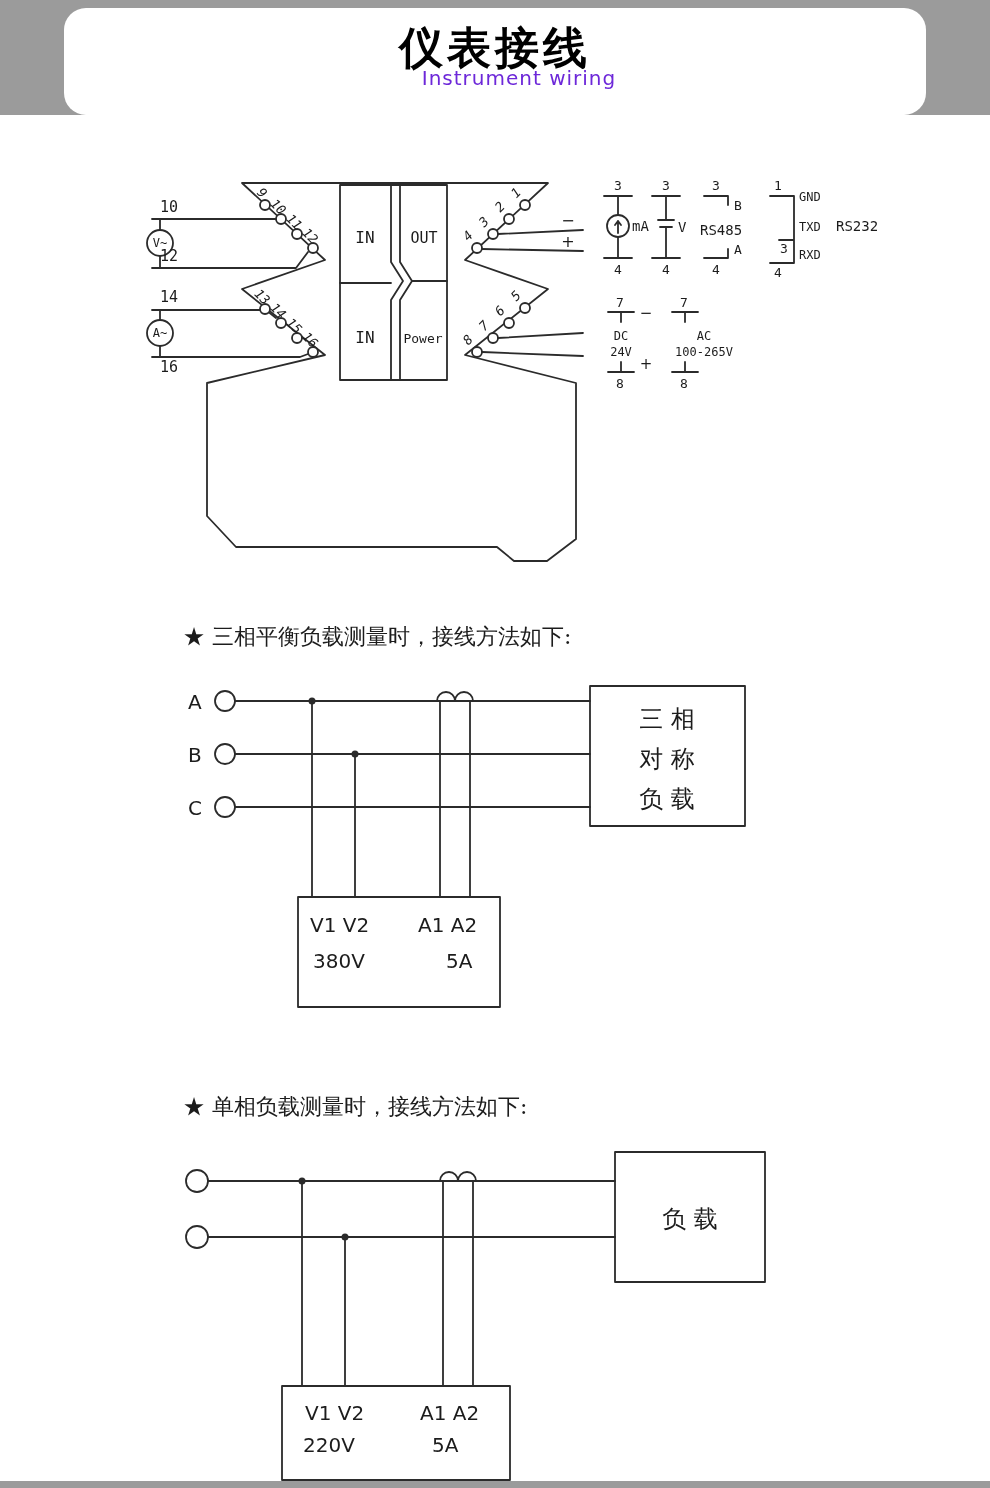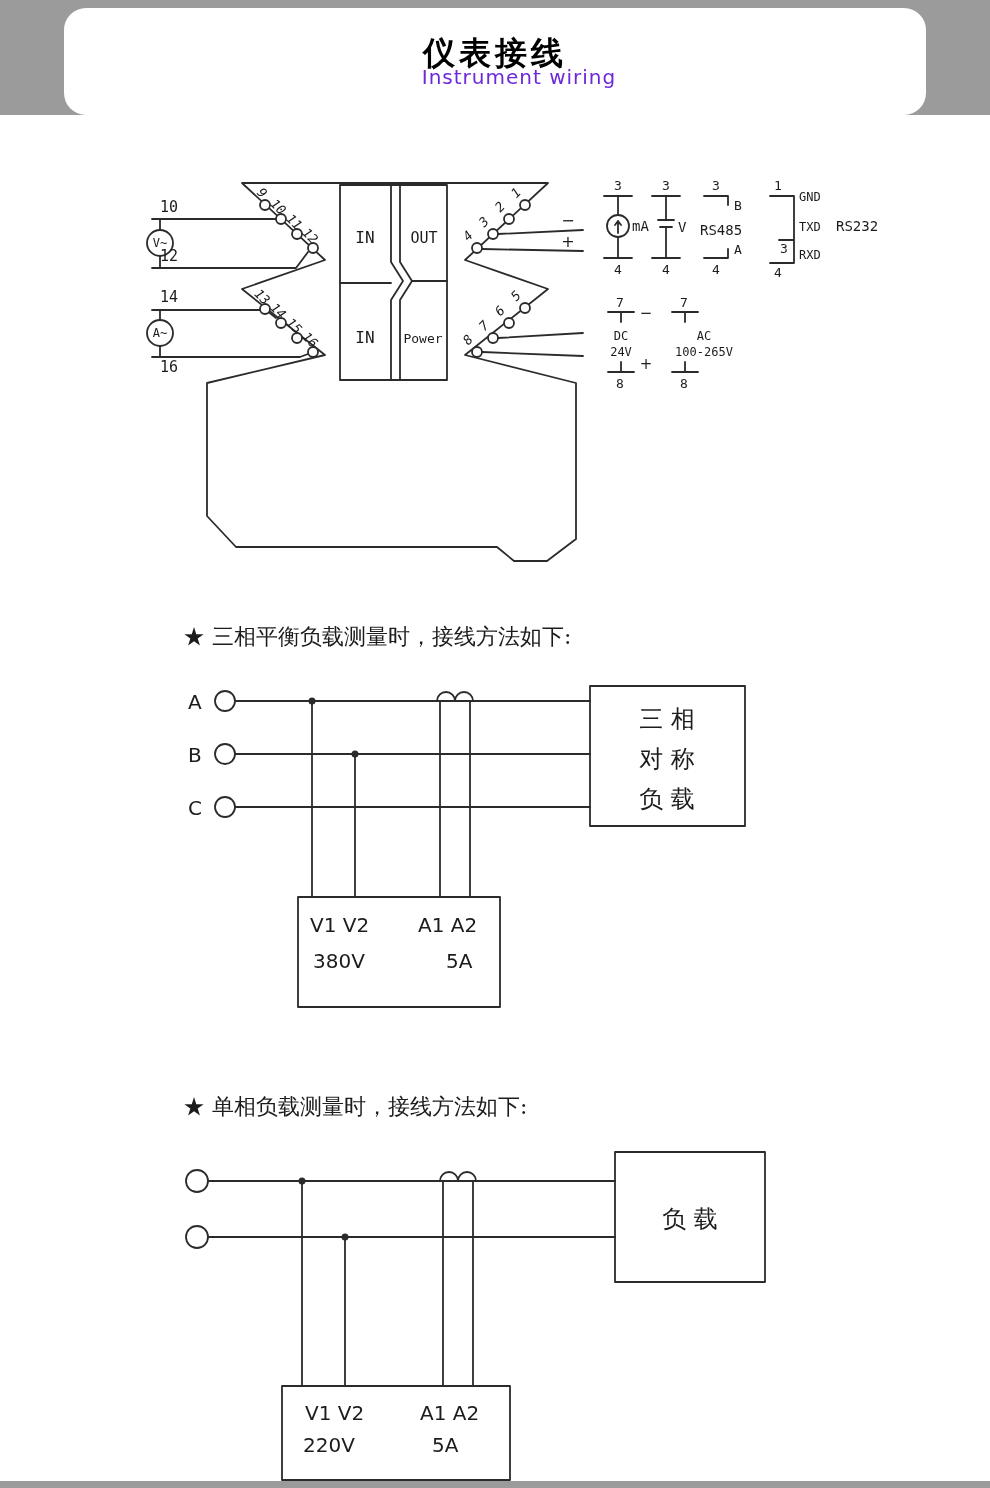--- a/index.html
+++ b/index.html
@@ -3,21 +3,21 @@
 <meta charset="utf-8">
 <style>
   * { box-sizing: border-box; }
   html,body { margin:0; padding:0; background:#ffffff; }
   body { font-family:"DejaVu Sans", sans-serif; }
   .page { width:990px; height:1488px; position:relative; background:#ffffff; overflow:hidden; }
 
   .header { height:115px; background:#9b9b9b; position:relative; }
   .header-card { position:absolute; left:64px; right:64px; top:8px; bottom:0;
                  background:#ffffff; border-radius:22px; text-align:center; }
-  .title { margin:0; padding-top:28px; font-size:32px; font-weight:bold;
+  .title { margin:0; padding-top:16px; font-size:44px; font-weight:bold;
            letter-spacing:4px; color:#000000; line-height:1.1; }
   .subtitle { margin-top:-6px; font-size:20px; color:#6d28d9; letter-spacing:1px;margin-left:48px; }
 
   svg { display:block; }
   .wire path, .wire line, .wire rect, .wire circle, .wire polyline {
     stroke:#2b2b2b; stroke-width:1.8; fill:none;
     stroke-linecap:round; stroke-linejoin:round;
   }
   .wire .wht { fill:#ffffff; }
   .wire .dot { fill:#2b2b2b; stroke:none; }

